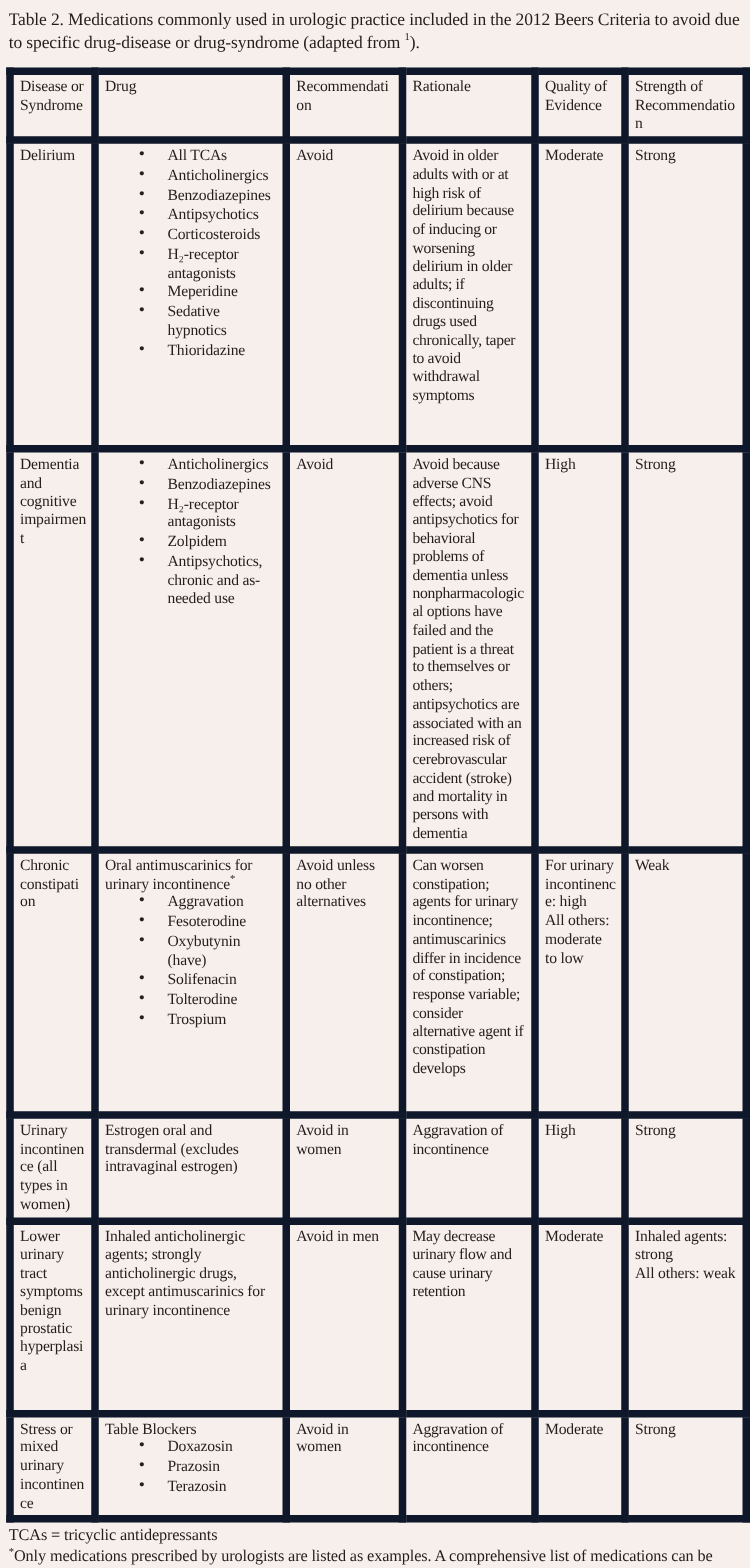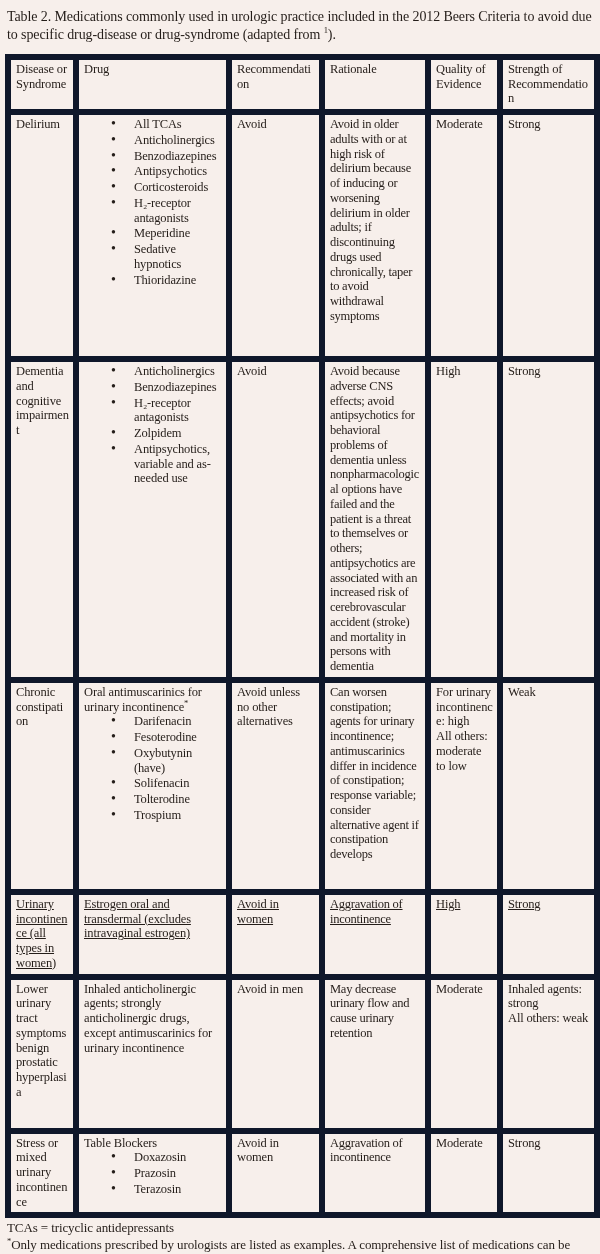--- a/index.html
+++ b/index.html
@@ -23,21 +23,21 @@
     vertical-align:top;text-align:left;
     padding:2px 4px 3px 5px;
     font-size:12.5px;line-height:1.18;font-weight:normal;
     overflow-wrap:break-word;word-wrap:break-word;
     letter-spacing:-0.15px;
   }
   tr.hdr{height:45px;}
   tr.r0{height:247px;}
   tr.r1{height:298px;}
   tr.r2{height:212px;}
-  tr.r3{height:68px;text-decoration:underline;}
+  tr.r3{height:68px;}
   tr.r4{height:154px;}
   tr.r5{height:82px;}
   td.c-rationale{padding-right:2px;letter-spacing:-0.25px;border-radius:15px;}
   td.c-quality,td.c-strength{white-space:pre-line;}
   .drug-intro:empty{display:none;}
   ul.drug-list{margin:0;padding:0;list-style:none;}
   ul.drug-list li{position:relative;padding-left:50px;margin:0 0 1px 0;}
   ul.drug-list li::before{
     content:"\2022";position:absolute;left:27px;top:-1px;font-size:14px;
   }
@@ -95,35 +95,35 @@
 
     <tr class="r1">
       <td class="c-disease">Dementia and cognitive impairment</td>
       <td class="c-drug">
 
         <ul class="drug-list">
           <li>Anticholinergics</li>
           <li>Benzodiazepines</li>
           <li>H₂-receptor antagonists</li>
           <li>Zolpidem</li>
-          <li>Antipsychotics, variable and as-needed use</li>
+          <li>Antipsychotics, chronic and as-needed use</li>
         </ul>
       </td>
       <td class="c-reco">Avoid</td>
       <td class="c-rationale">Avoid because adverse CNS effects; avoid antipsychotics for behavioral problems of dementia unless nonpharmacological options have failed and the patient is a threat to themselves or others; antipsychotics are associated with an increased risk of cerebrovascular accident (stroke) and mortality in persons with dementia</td>
       <td class="c-quality">High</td>
       <td class="c-strength">Strong</td>
     </tr>
 
     <tr class="r2">
       <td class="c-disease">Chronic constipation</td>
       <td class="c-drug">
         <div class="drug-intro"><span>Oral antimuscarinics for urinary incontinence</span><sup>*</sup></div>
         <ul class="drug-list">
-          <li>Darifenacin</li>
+          <li>Aggravation</li>
           <li>Fesoterodine</li>
           <li>Oxybutynin (have)</li>
           <li>Solifenacin</li>
           <li>Tolterodine</li>
           <li>Trospium</li>
         </ul>
       </td>
       <td class="c-reco">Avoid unless no other alternatives</td>
       <td class="c-rationale">Can worsen constipation; agents for urinary incontinence; antimuscarinics differ in incidence of constipation; response variable; consider alternative agent if constipation develops</td>
       <td class="c-quality">For urinary incontinence: high

